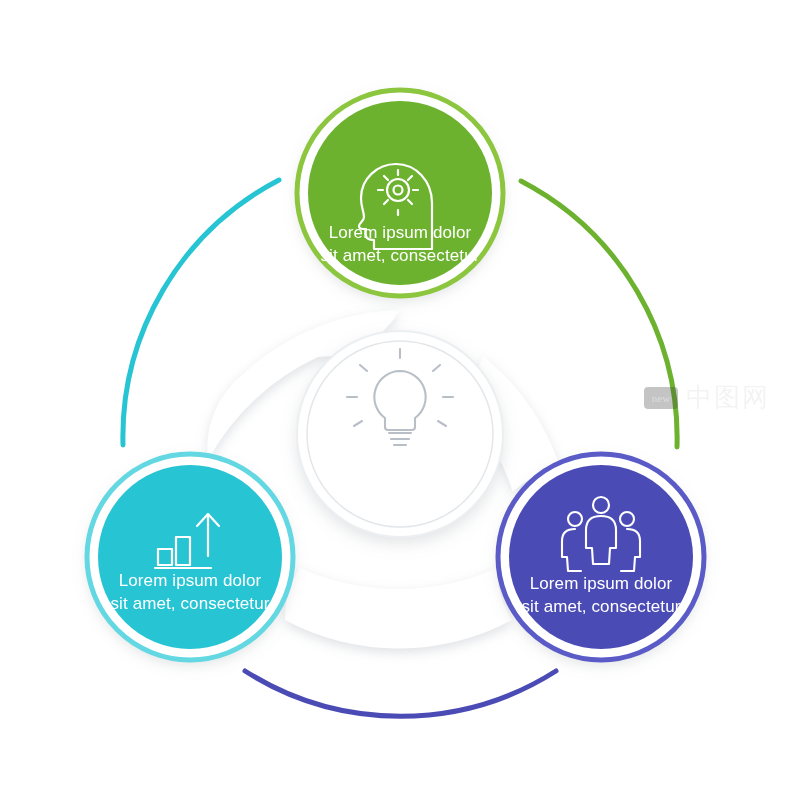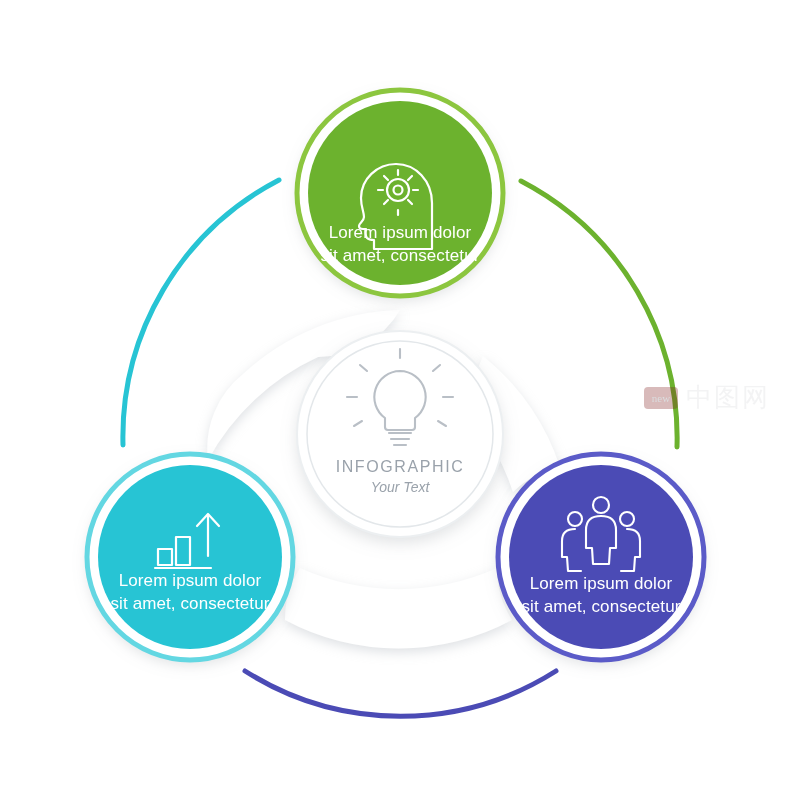--- a/index.html
+++ b/index.html
@@ -57,21 +57,21 @@
     display: flex;
     align-items: center;
     gap: 8px;
     opacity: 0.30;
     pointer-events: none;
   }
   .wm-badge {
     width: 34px;
     height: 22px;
     border-radius: 4px;
-    background: #7f1d1d;
+    background: #404040;
     color: #8d9299;
     font-size: 11px;
     display: flex;
     align-items: center;
     justify-content: center;
     font-family: "Liberation Serif", serif;
   }
   .wm-text {
     font-size: 26px;
     color: #d9dadd;
@@ -197,24 +197,20 @@
 
         <circle cx="575" cy="519" r="7"></circle>
         <path d="M 575 529 c -10 0 -13 5 -13 12 l 0 16 l 5 0 l 1 14 l 13 0"></path>
 
         <circle cx="627" cy="519" r="7"></circle>
         <path d="M 627 529 c 10 0 13 5 13 12 l 0 16 l -5 0 l -1 14 l -13 0"></path>
       </g>
     </g>
   </svg>
 
-  <div class="center-text" style="left:300px; top:458px; width:200px;">
-    <div class="center-title">INFOGRAPHIC</div>
-    <div class="center-sub">Your Text</div>
-  </div>
 
   <div class="node-label" style="left:300px; top:222px; width:200px;">
     <div>Lorem ipsum dolor</div>
     <div>sit amet, consectetur</div>
   </div>
 
   <div class="node-label" style="left:90px; top:570px; width:200px;">
     <div>Lorem ipsum dolor</div>
     <div>sit amet, consectetur</div>
   </div>

